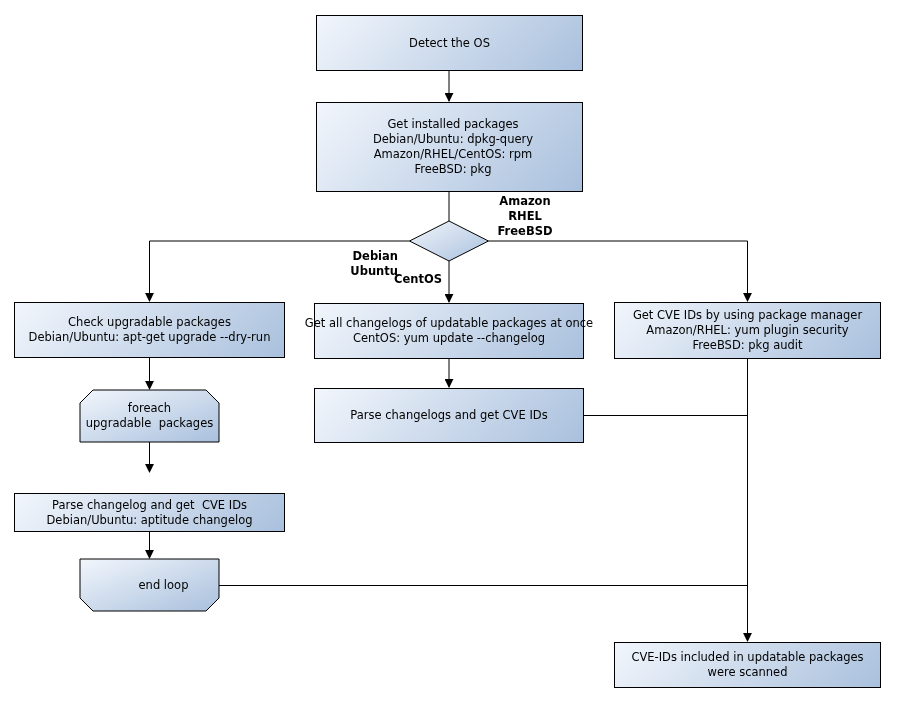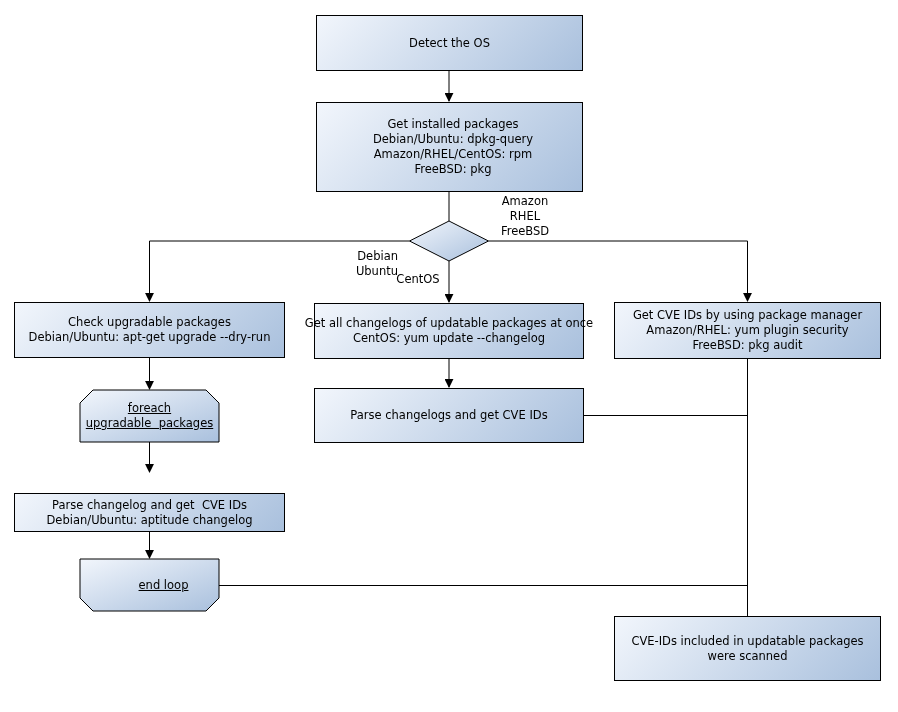--- a/index.html
+++ b/index.html
@@ -30,34 +30,35 @@
     text-align: center;
   }
   .node > span { white-space: pre; }
   .shape-text {
     position: absolute;
     display: flex;
     align-items: center;
     justify-content: center;
     text-align: center;
   }
-  .shape-text > span { white-space: pre; text-decoration: underline; }
+  .shape-text > span { white-space: pre; }
   .edge-label {
     position: absolute;
     white-space: pre;
+    font-weight: bold;
   }
   
   .n-detect       { left: 316px; top: 15px;  width: 267px; height: 56px; align-items: center; }
   .n-installed    { left: 316px; top: 102px; width: 267px; height: 90px; padding-left: 7px; }
   .n-check        { left: 14px;  top: 302px; width: 271px; height: 56px; }
   .n-parse-deb    { left: 14px;  top: 463px; width: 271px; height: 39px; margin-top: 30px; }
   .n-changelogs   { left: 314px; top: 303px; width: 270px; height: 56px; }
   .n-parse-all    { left: 314px; top: 388px; width: 270px; height: 55px; }
   .n-cve-pkgmgr   { left: 614px; top: 302px; width: 267px; height: 57px; }
-  .n-result       { left: 614px; top: 616px; width: 267px; height: 65px; }
+  .n-result       { left: 614px; top: 642px; width: 267px; height: 46px; }
   
   .t-foreach      { left: 80px;  top: 390px; width: 139px; height: 52px; }
   .t-endloop      { left: 80px;  top: 559px; width: 139px; height: 52px; padding-left: 28px; }
   
   .l-debian       { left: 340px; top: 206px; width: 58px; text-align: right; margin-top: 43px; }
   .l-amazon       { left: 495px; top: 194px; width: 60px; text-align: center; }
   .l-centos       { left: 392px; top: 272px; width: 52px; text-align: center; }
 </style>
 </head>
 <body>

